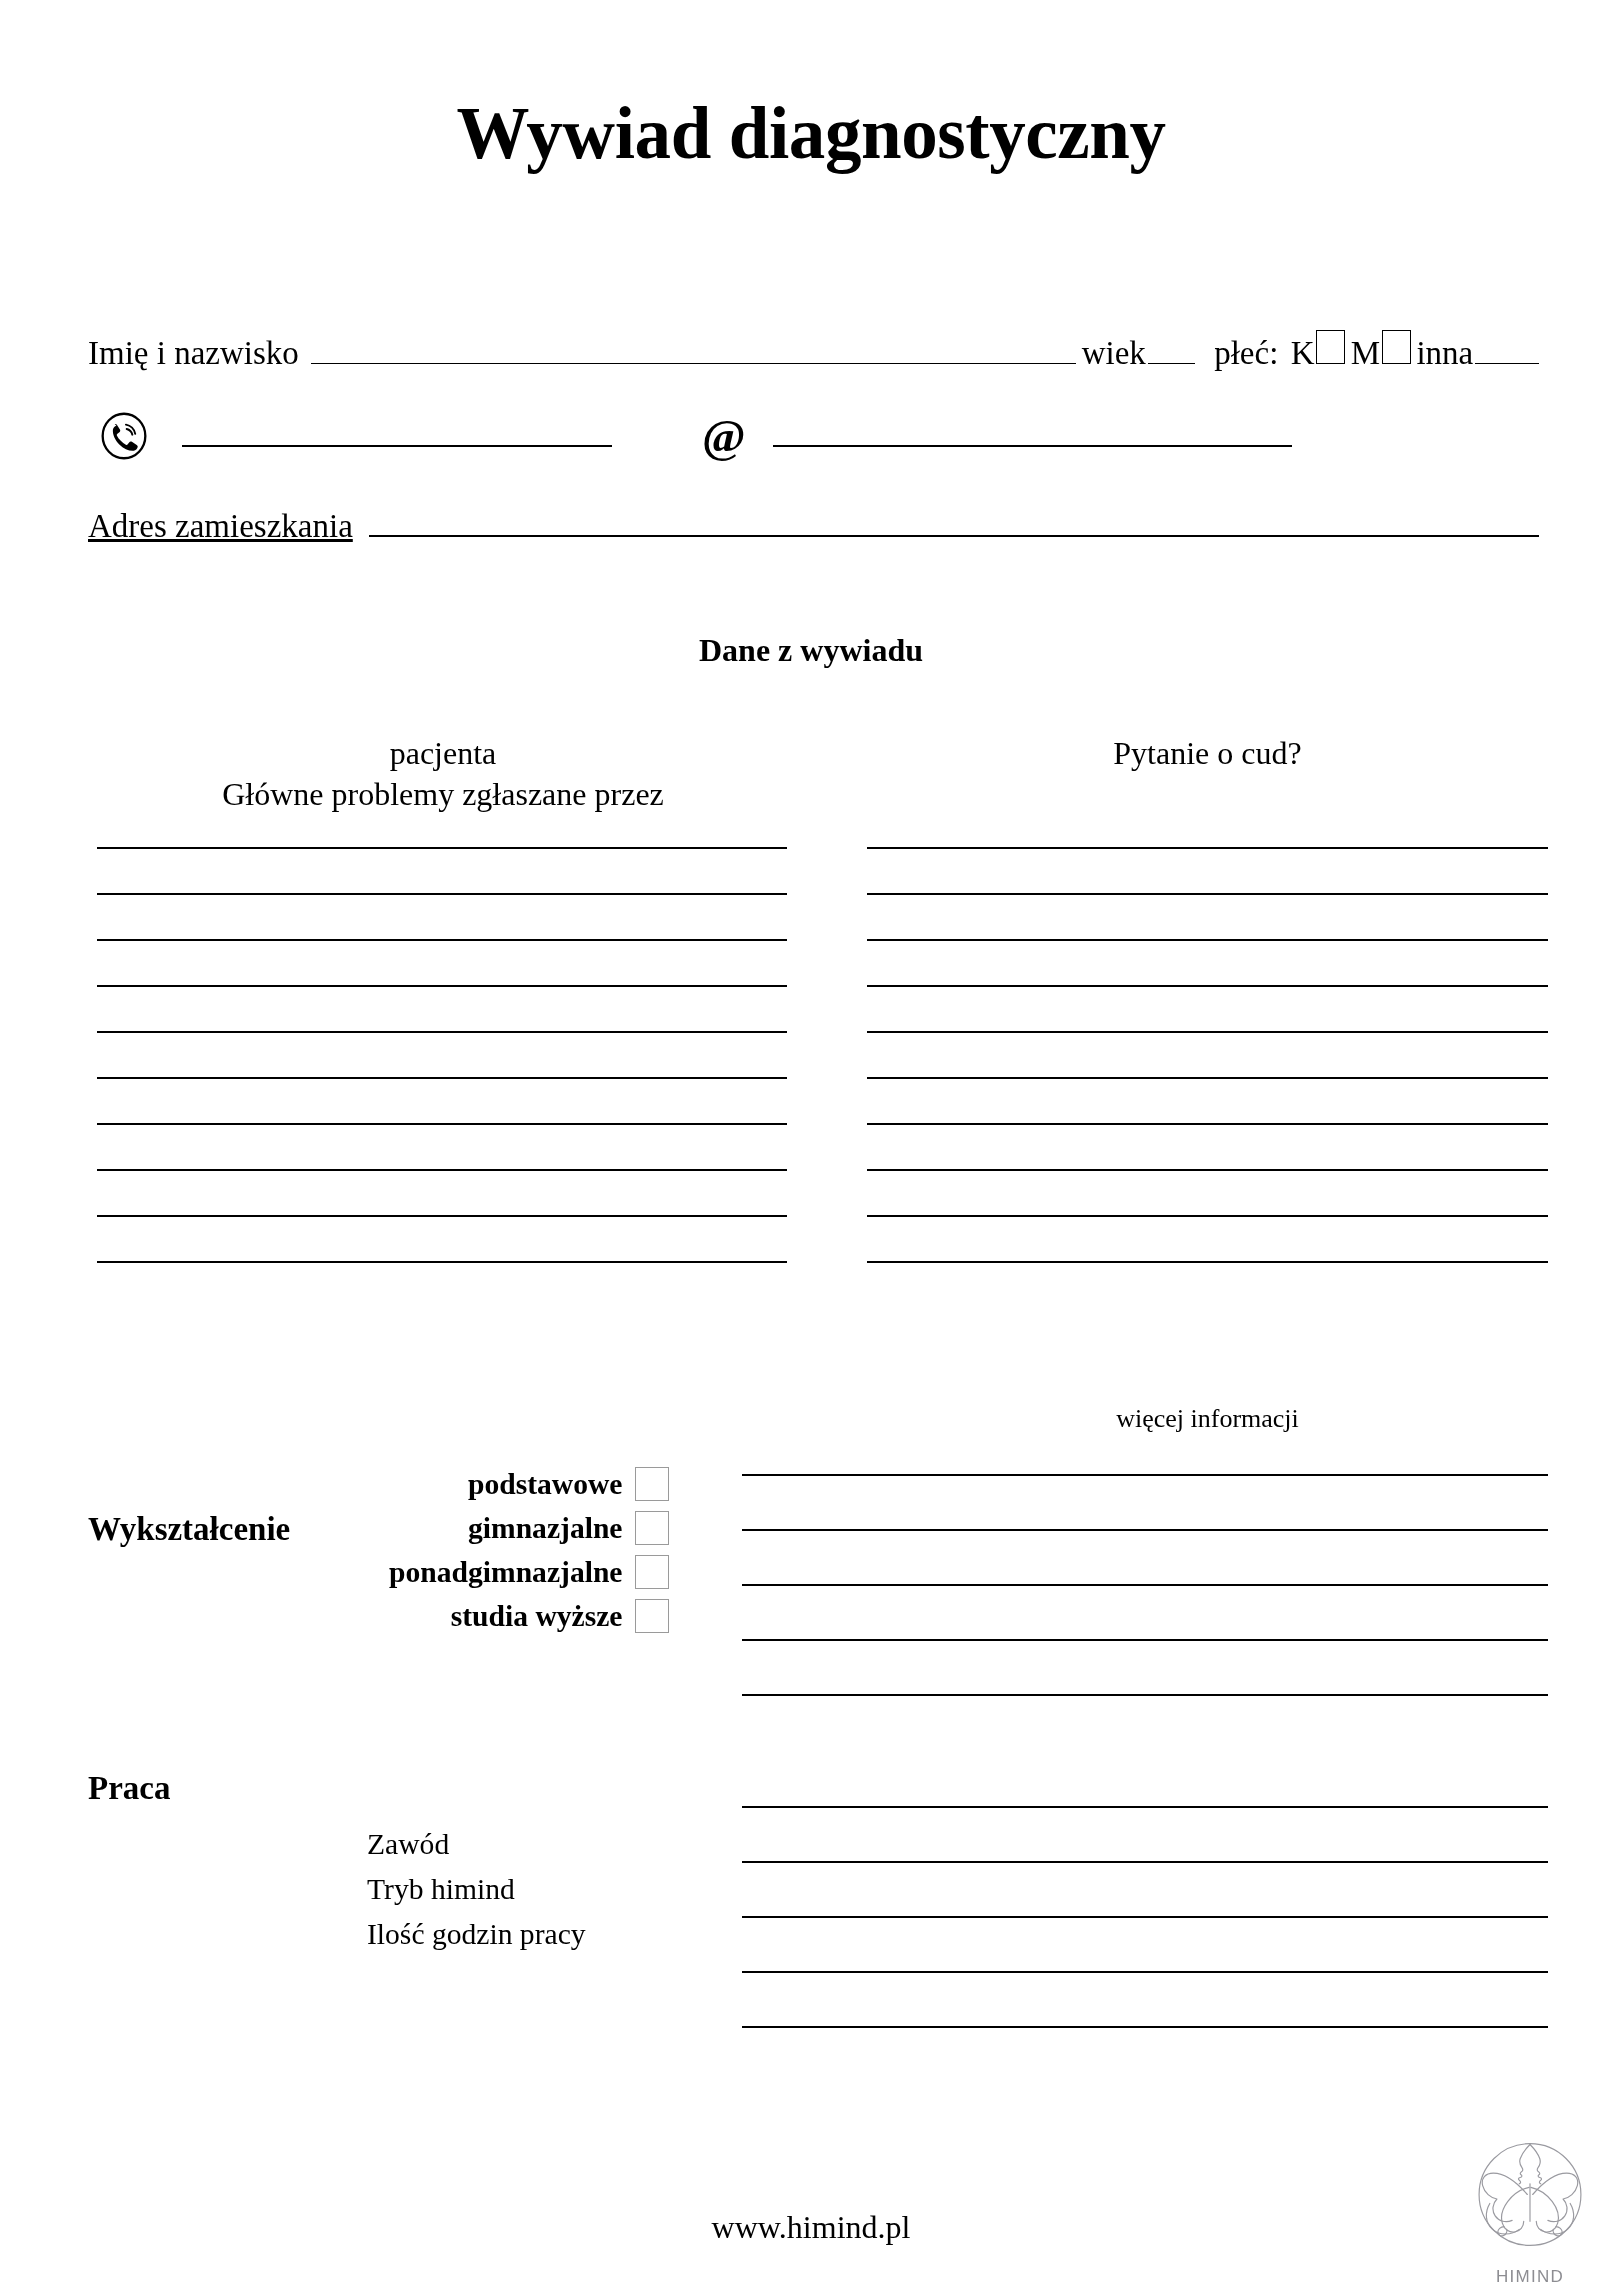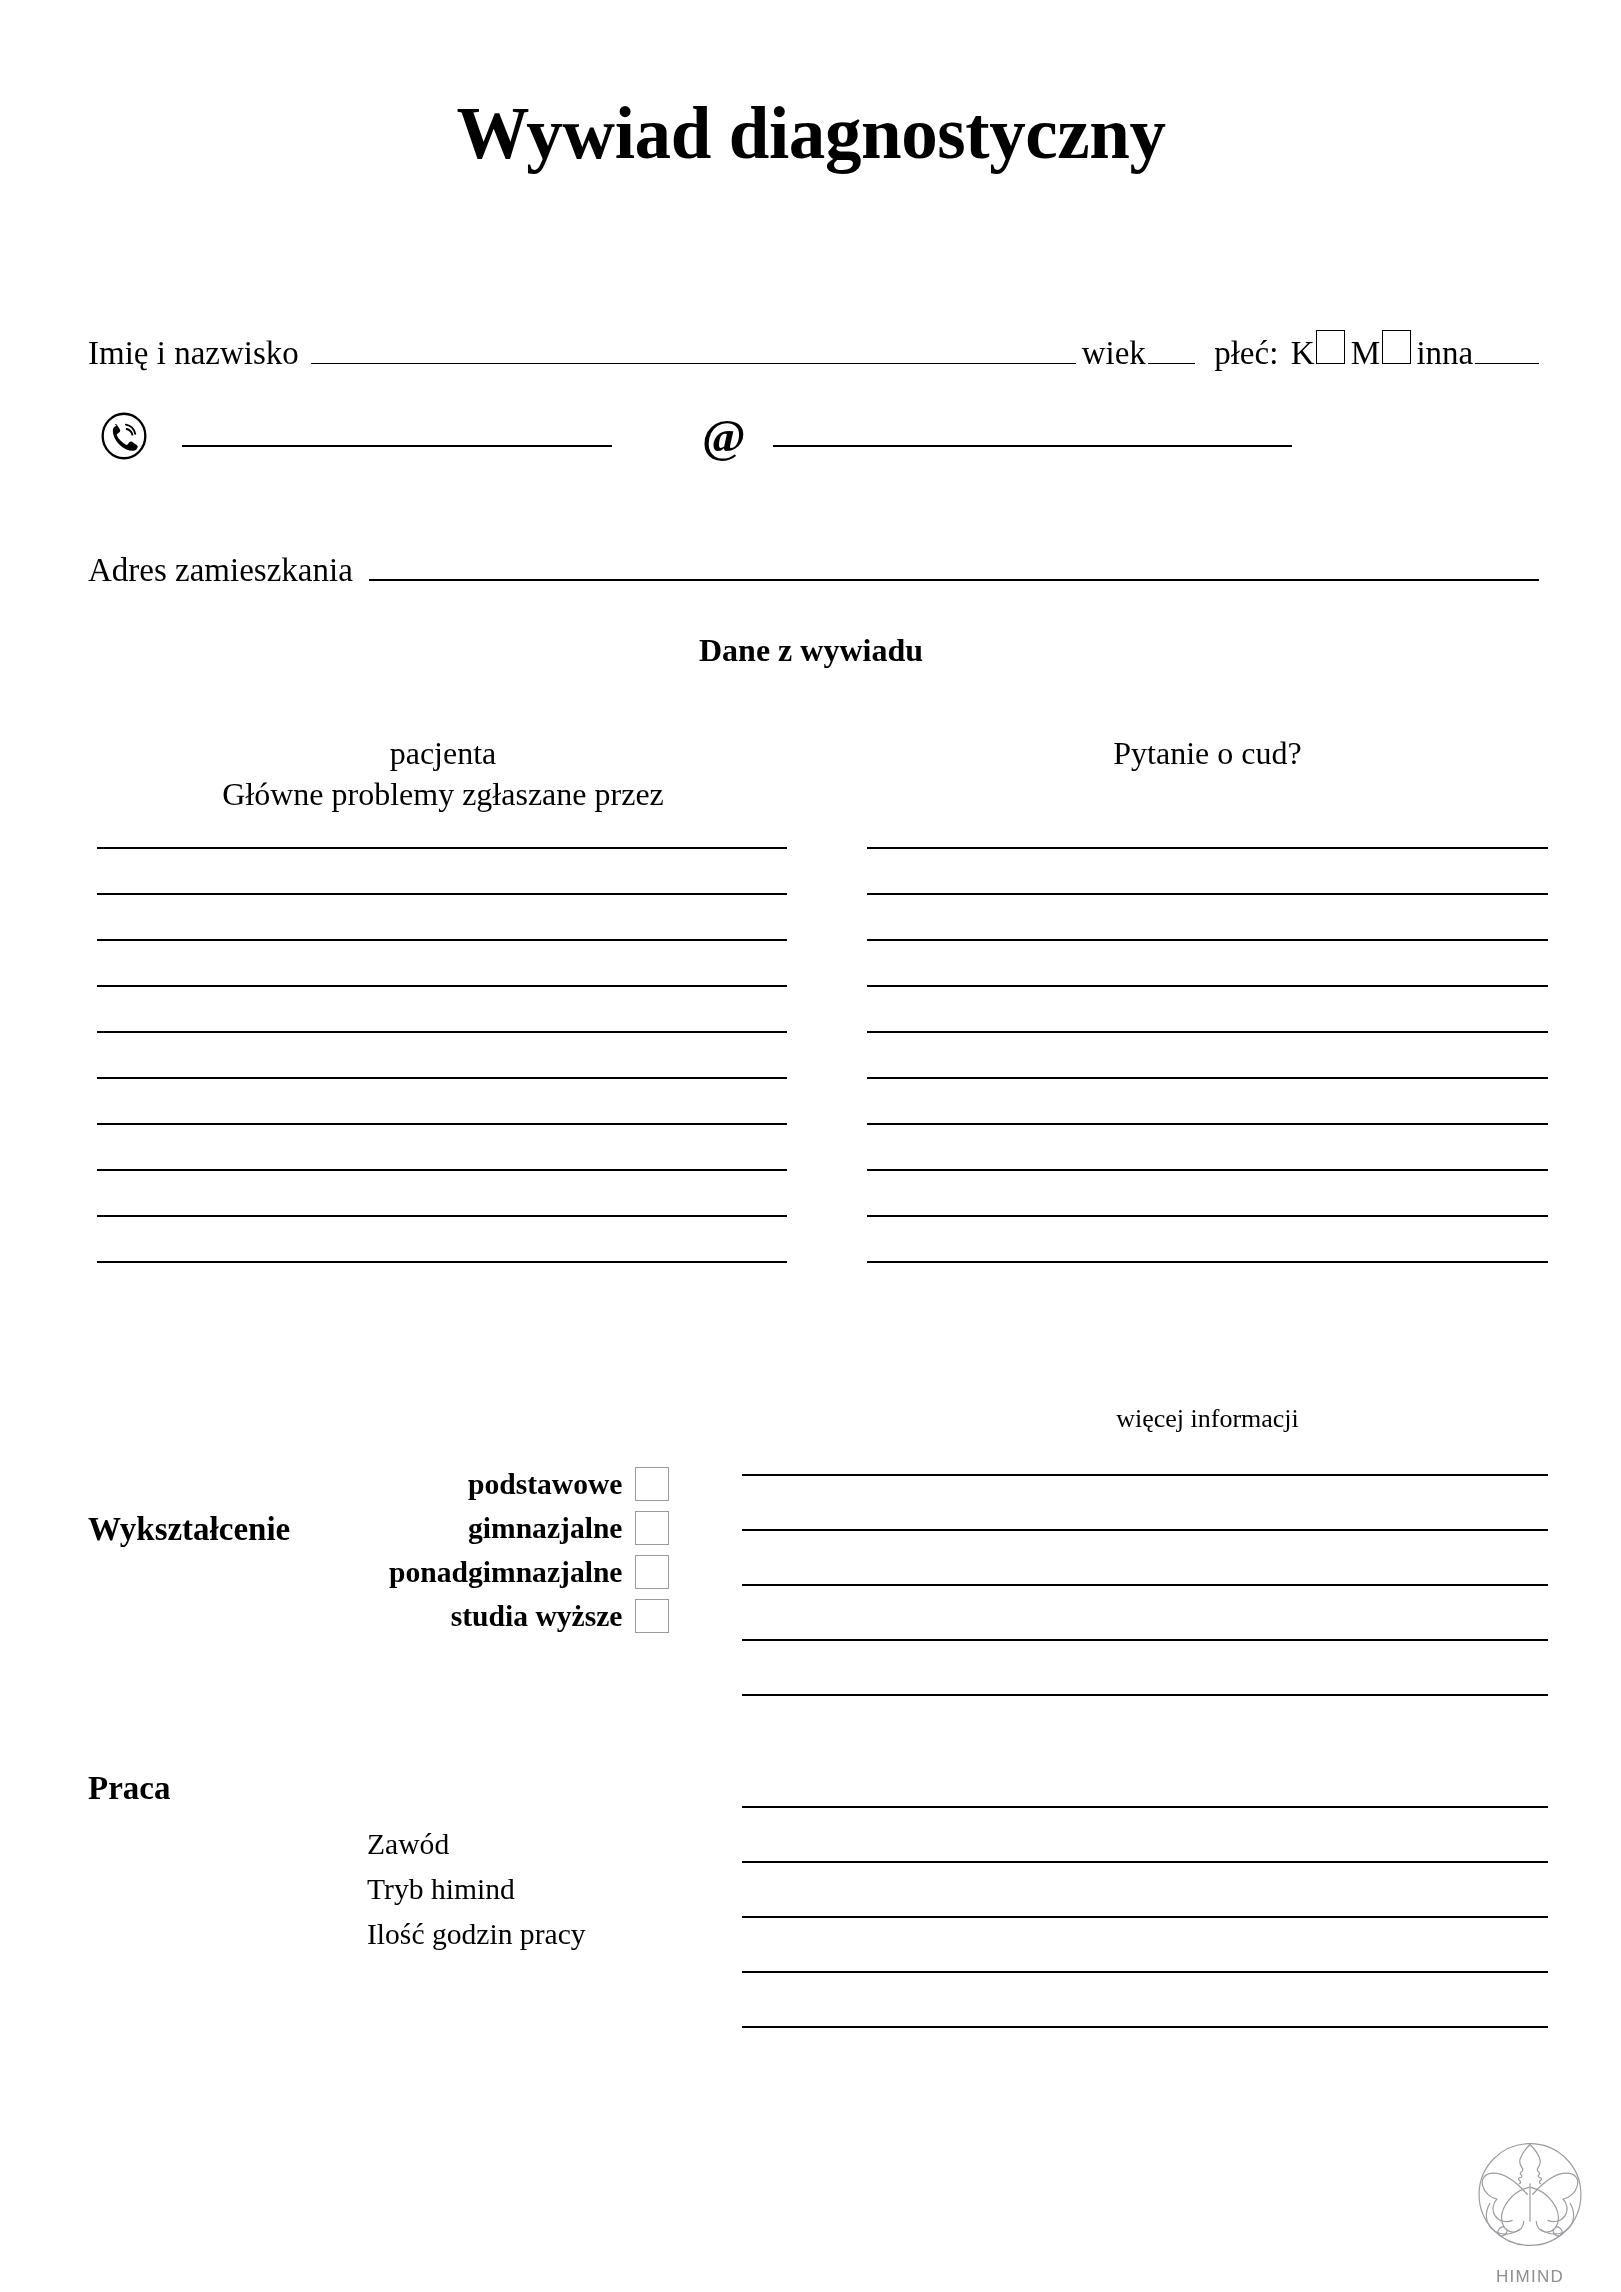--- a/index.html
+++ b/index.html
@@ -100,27 +100,28 @@
     width: 519px;
     border-bottom: 2.7px solid #000;
     height: 0;
     margin: 19.7px 0 0 27px;
     flex: 0 0 auto;
   }
 
   
   .row-address {
     position: absolute;
-    top: 552px;
+    top: 508px;
     left: 88px;
     width: 1451px;
     display: flex;
     align-items: baseline;
     font-size: 33px;
     white-space: nowrap;
+    text-decoration: underline;
   }
   .addr-rule {
     flex: 1 1 auto;
     border-bottom: 2.7px solid #000;
     height: 0;
     margin: 0 0 8px 16px;
   }
 
   
   .section-heading {
@@ -362,20 +363,21 @@
   </div>
 
   <div class="rules" id="rules-work">
       <div class="line"></div>
       <div class="line"></div>
       <div class="line"></div>
       <div class="line"></div>
       <div class="line"></div>
     </div>
 
+  <div class="footer-url">www.himind.pl</div>
 
   <div class="brand-logo">
     <svg viewBox="0 0 150 124" width="134" height="111">
       <g fill="none" stroke="#9a9aa0" stroke-width="1.3" stroke-linecap="round" stroke-linejoin="round">
         <circle cx="75" cy="62" r="57"></circle>
 
         <path d="M75 6 c-5 5 -9 10 -11 16 -1.5 5 0.5 8 2 10 1.5 2 1 3.5 -0.5 4.5 -1.5 1 -2 2.5 -0.5 3.5 1.5 1 1 2.5 -1 3 -2 0.5 -2.5 2 -1 3 2 1.5 2 3 0 4"></path>
 
         <path d="M75 6 c5 5 9 10 11 16 1.5 5 -0.5 8 -2 10 -1.5 2 -1 3.5 0.5 4.5 1.5 1 2 2.5 0.5 3.5 -1.5 1 -1 2.5 1 3 2 0.5 2.5 2 1 3 -2 1.5 -2 3 0 4"></path>
 

